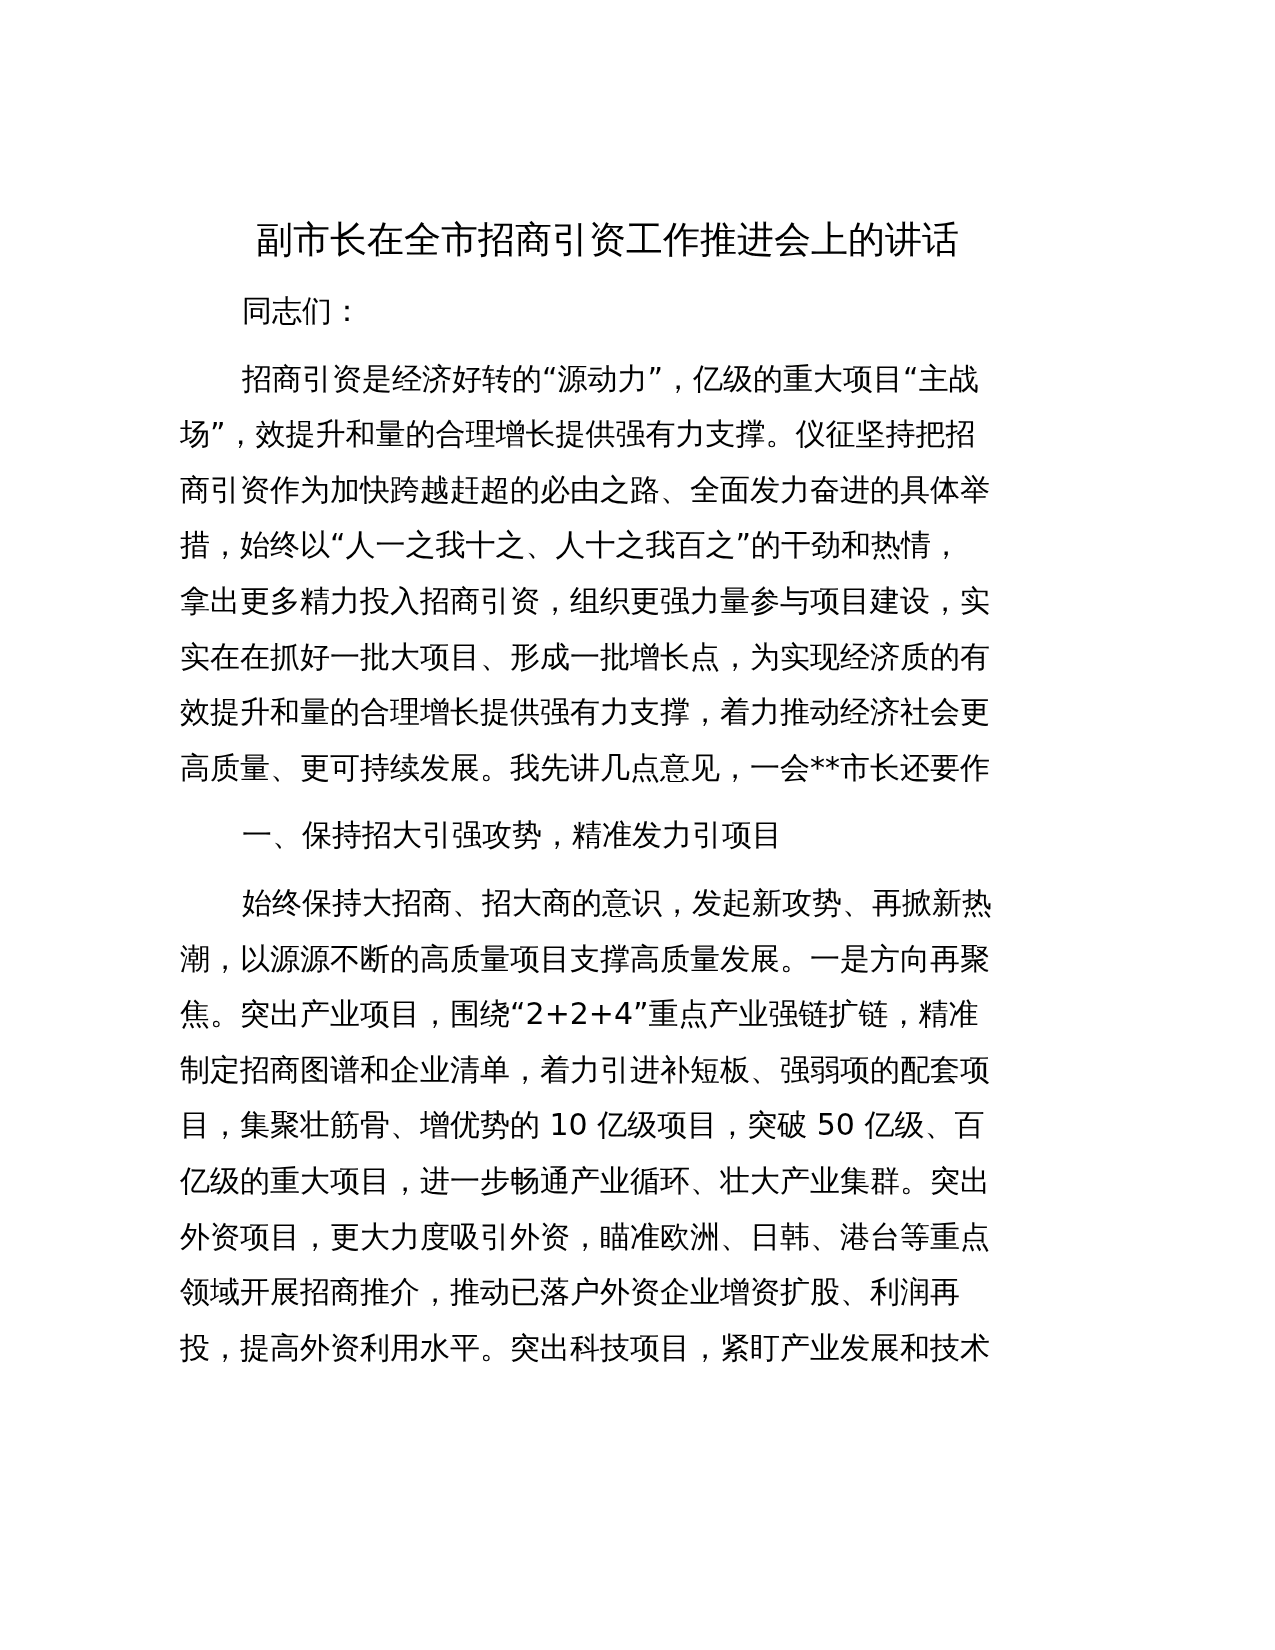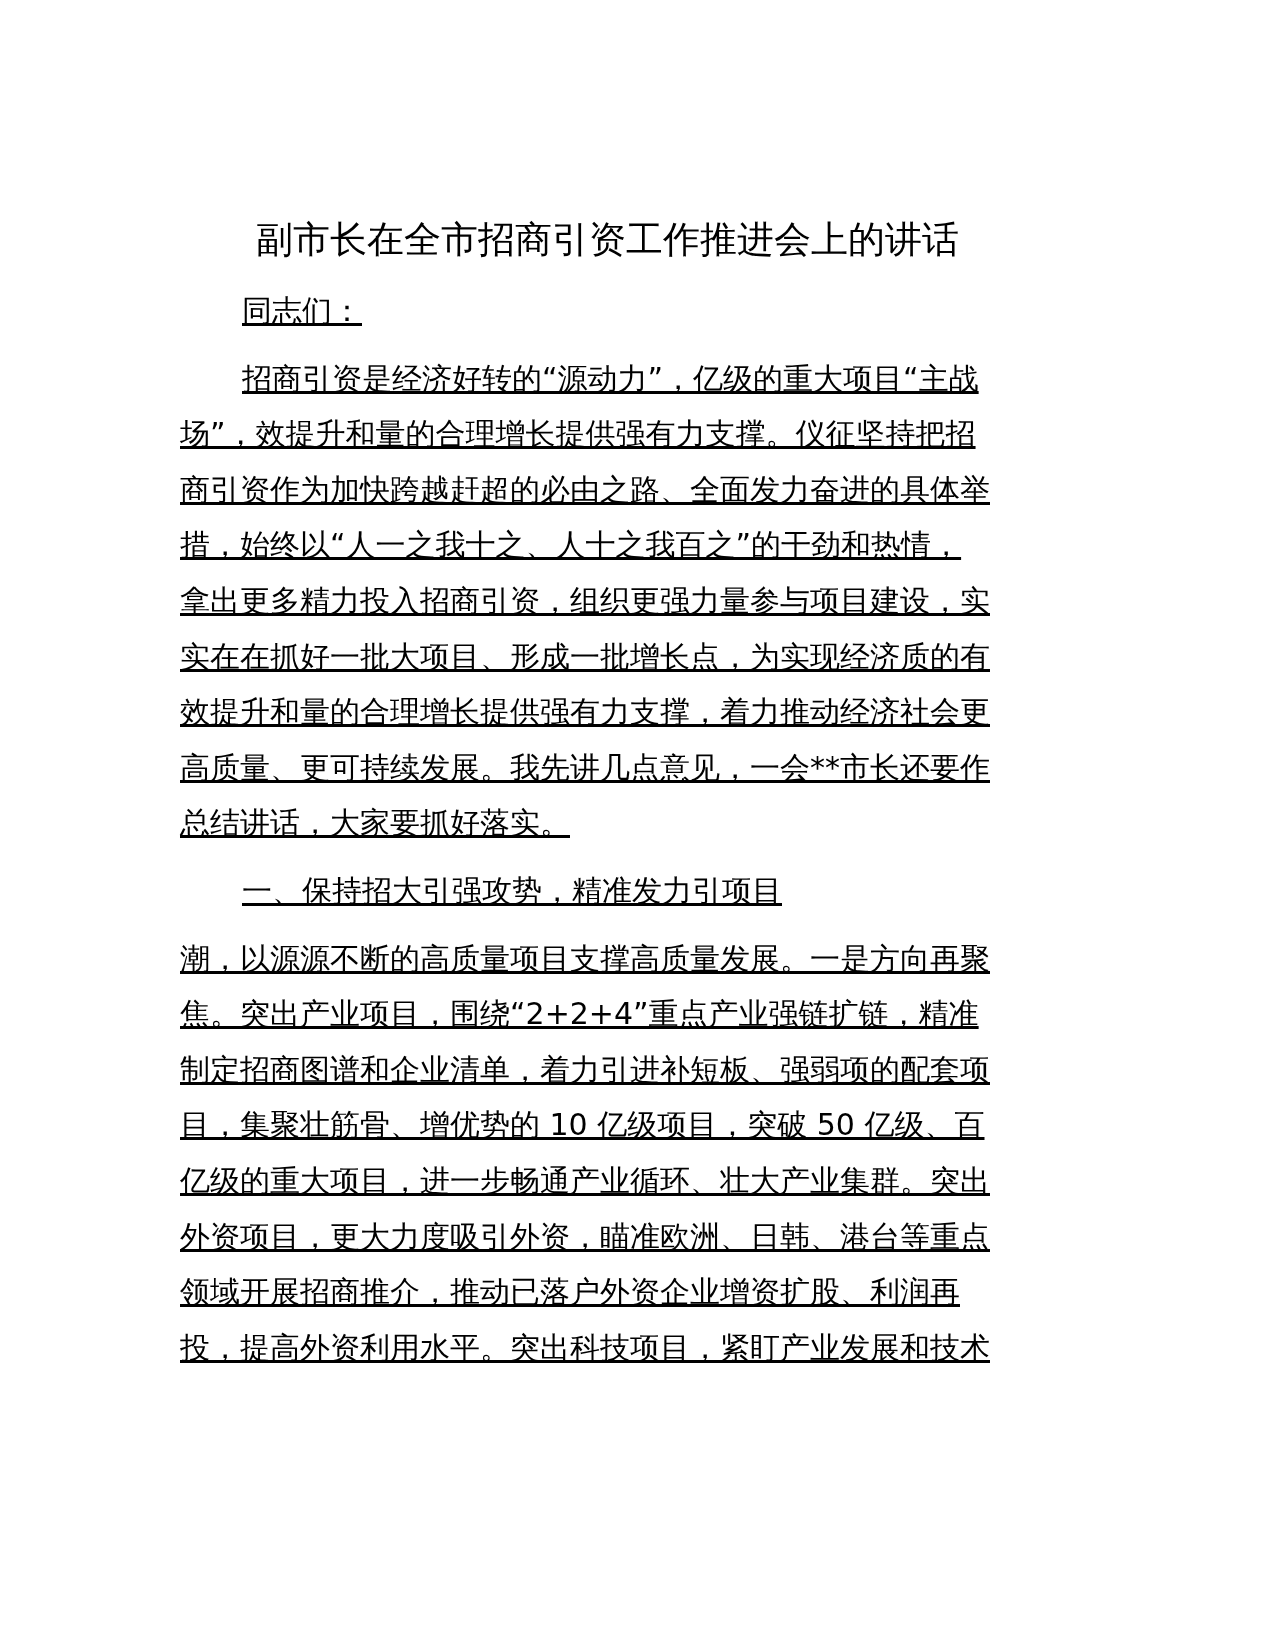--- a/index.html
+++ b/index.html
@@ -34,21 +34,20 @@
       margin: 0;
       font-weight: normal;
     }
     .body-text {
       position: absolute;
       left: 0;
       top: 283px;
       width: 855px;
       font-size: 30px;
       line-height: 55.6px;
-      text-decoration: underline;
     }
     .gap {
       height: 12px;
     }
     .line {
       display: block;
       white-space: nowrap;
     }
     .line.indent {
       padding-left: 62px;
@@ -66,28 +65,28 @@
 
     <div>
       <div class="line indent">招商引资是经济好转的“源动力”，亿级的重大项目“主战</div>
       <div class="line">场”，效提升和量的合理增长提供强有力支撑。仪征坚持把招</div>
       <div class="line">商引资作为加快跨越赶超的必由之路、全面发力奋进的具体举</div>
       <div class="line">措，始终以“人一之我十之、人十之我百之”的干劲和热情，</div>
       <div class="line">拿出更多精力投入招商引资，组织更强力量参与项目建设，实</div>
       <div class="line">实在在抓好一批大项目、形成一批增长点，为实现经济质的有</div>
       <div class="line">效提升和量的合理增长提供强有力支撑，着力推动经济社会更</div>
       <div class="line">高质量、更可持续发展。我先讲几点意见，一会**市长还要作</div>
-      <div class="line">总结讲话，大家要抓好落实。</div>
     </div>
     <div class="gap"></div>
 
     <div class="line indent">一、保持招大引强攻势，精准发力引项目</div>
     <div class="gap"></div>
 
     <div>
+      <div class="line indent">始终保持大招商、招大商的意识，发起新攻势、再掀新热</div>
       <div class="line">潮，以源源不断的高质量项目支撑高质量发展。一是方向再聚</div>
       <div class="line">焦。突出产业项目，围绕“2+2+4”重点产业强链扩链，精准</div>
       <div class="line">制定招商图谱和企业清单，着力引进补短板、强弱项的配套项</div>
       <div class="line">目，集聚壮筋骨、增优势的 10 亿级项目，突破 50 亿级、百</div>
       <div class="line">亿级的重大项目，进一步畅通产业循环、壮大产业集群。突出</div>
       <div class="line">外资项目，更大力度吸引外资，瞄准欧洲、日韩、港台等重点</div>
       <div class="line">领域开展招商推介，推动已落户外资企业增资扩股、利润再</div>
       <div class="line">投，提高外资利用水平。突出科技项目，紧盯产业发展和技术</div>
     </div>
   </div>

